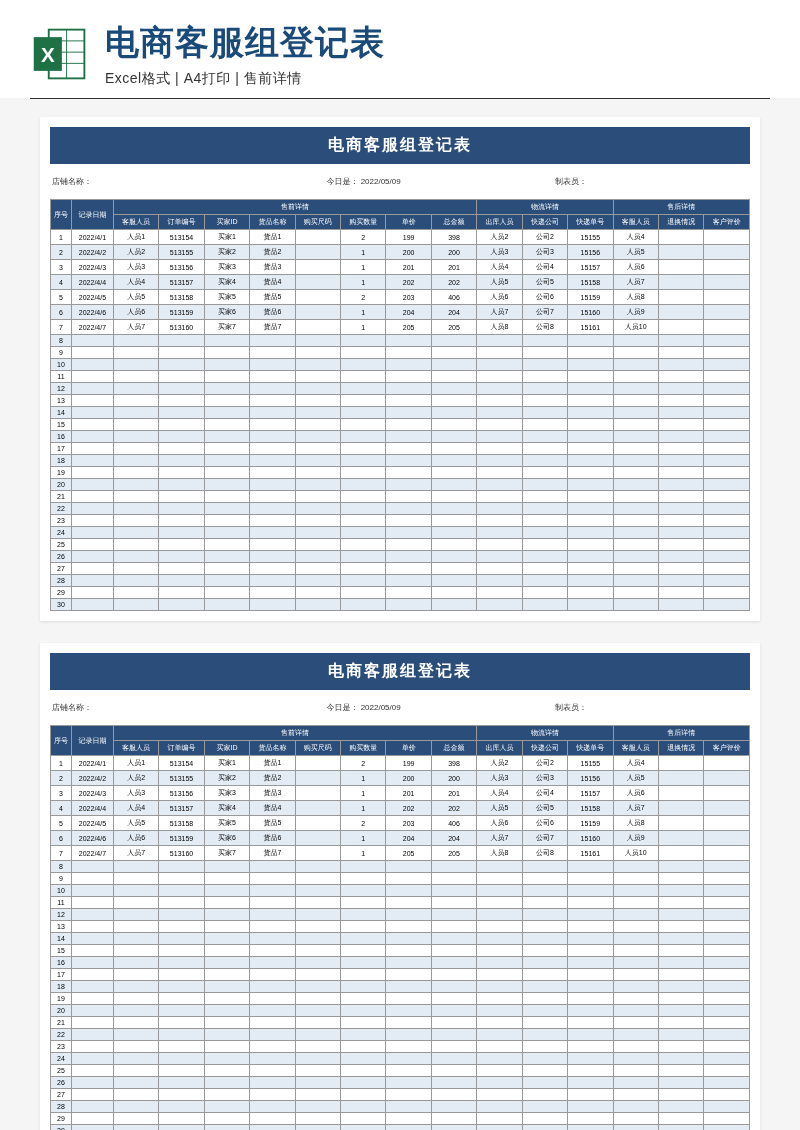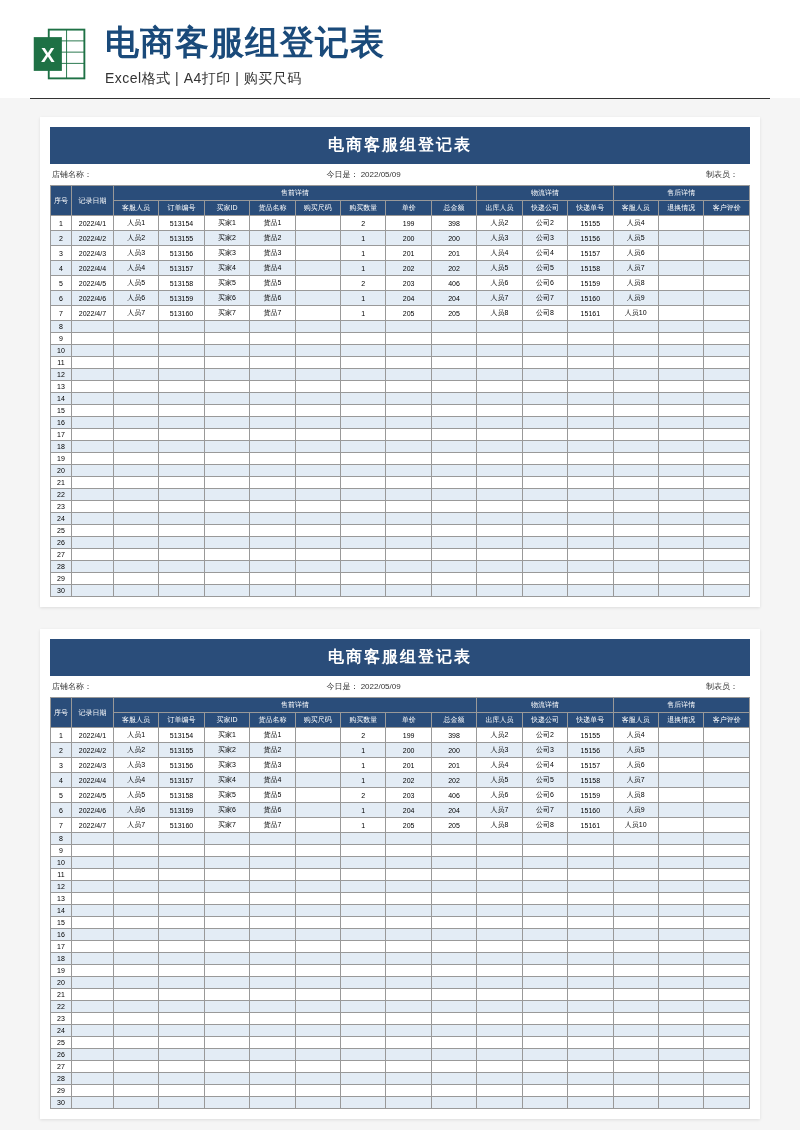--- a/index.html
+++ b/index.html
@@ -48,26 +48,26 @@
     color: #fff;
     text-align: center;
     font-size: 16px;
     font-weight: bold;
     padding: 8px 0;
     letter-spacing: 2px;
   }
   .meta-row {
     display: flex;
     font-size: 8px;
-    padding: 5px 2px;
+    padding: 12px 2px;
     color: #333;
   }
   .meta-left { flex: 1.2; }
   .meta-center { flex: 1; }
-  .meta-right { flex: 0.8; text-align: right; padding-right: 10px; }
+  .meta-right { flex: 0.8; text-align: left; padding-right: 10px; }
   table {
     width: 100%;
     border-collapse: collapse;
     font-size: 7px;
   }
   th, td {
     border: 1px solid #999;
     text-align: center;
     padding: 2px 1px;
     height: 11px;
@@ -93,21 +93,21 @@
     <rect x="20" y="6" width="38" height="52" fill="#fff" stroke="#1e7145" stroke-width="2"></rect>
     <line x1="20" y1="18" x2="58" y2="18" stroke="#1e7145" stroke-width="1"></line>
     <line x1="20" y1="30" x2="58" y2="30" stroke="#1e7145" stroke-width="1"></line>
     <line x1="20" y1="42" x2="58" y2="42" stroke="#1e7145" stroke-width="1"></line>
     <line x1="39" y1="6" x2="39" y2="58" stroke="#1e7145" stroke-width="1"></line>
     <rect x="4" y="14" width="30" height="36" fill="#1e7145"></rect>
     <text x="19" y="40" font-size="22" font-weight="bold" fill="#fff" text-anchor="middle" font-family="Arial">X</text>
   </svg>
   <div class="header-text">
     <div class="main-title">电商客服组登记表</div>
-    <div class="sub-title">Excel格式 | A4打印 | 购买尺码</div>
+    <div class="sub-title">Excel格式 | A4打印 | 售前详情</div>
   </div>
 </div>
 <div class="divider"></div>
 
 <div class="sheets-area">
   <div class="sheet">
       <div class="sheet-title">电商客服组登记表</div>
       <div class="meta-row">
         <div class="meta-left">店铺名称：</div>
         <div class="meta-center">今日是： 2022/05/09</div>

